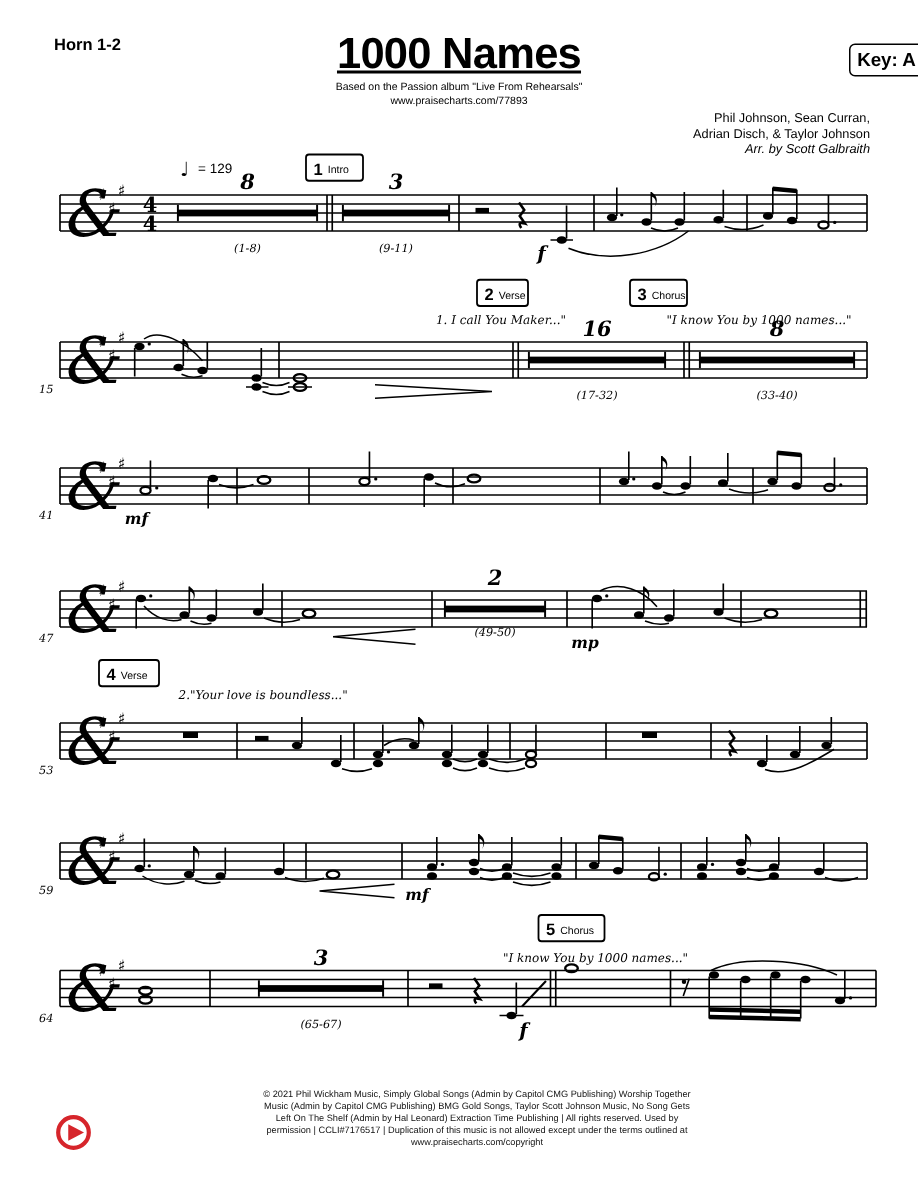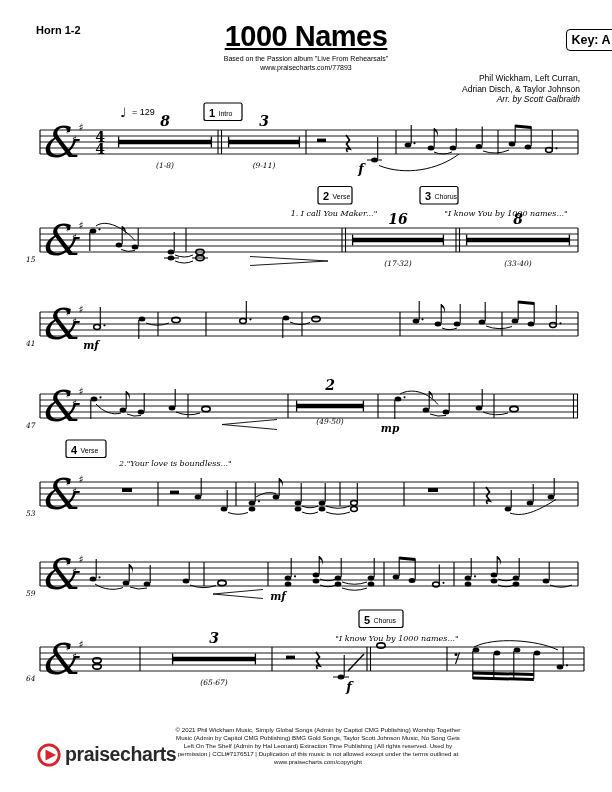--- a/index.html
+++ b/index.html
@@ -54,21 +54,21 @@
 <body>
 
 <div class="page">
 
   <div class="abs part">Horn 1-2</div>
   <div class="abs title">1000 Names</div>
   <div class="abs sub1">Based on the Passion album "Live From Rehearsals"</div>
   <div class="abs sub2">www.praisecharts.com/77893</div>
   <div class="abs keybox">Key: A</div>
   <div class="abs credits">
-    <div>Phil Wickham, Left Curran,</div>
+    <div>Phil Johnson, Sean Curran,</div>
     <div>Adrian Disch, &amp; Taylor Johnson</div>
     <div class="arr">Arr. by Scott Galbraith</div>
   </div>
 
   <svg class="abs" style="left:0;top:0" width="612" height="792" viewBox="0 0 612 792">
 
     <g>
       <text class="tempoglyph" x="120" y="117">♩</text>
       <text class="tempoval" x="132" y="115">= 129</text>
     </g>
@@ -594,21 +594,20 @@
       </g>
       <line class="bl" x1="584" y1="647" x2="584" y2="671"></line>
     </g>
 
     <g>
       <circle cx="49" cy="755" r="10.2" fill="#fff" stroke="#d6252b" stroke-width="2.8"></circle>
       <polygon points="45.5,749.5 45.5,760.5 56,755" fill="#d6252b"></polygon>
     </g>
   </svg>
 
-  <div class="abs brand">praisecharts</div>
   <div class="abs copyright">
     <div>© 2021 Phil Wickham Music, Simply Global Songs (Admin by Capitol CMG Publishing) Worship Together</div>
     <div>Music (Admin by Capitol CMG Publishing) BMG Gold Songs, Taylor Scott Johnson Music, No Song Gets</div>
     <div>Left On The Shelf (Admin by Hal Leonard) Extraction Time Publishing | All rights reserved. Used by</div>
     <div>permission | CCLI#7176517 | Duplication of this music is not allowed except under the terms outlined at</div>
     <div>www.praisecharts.com/copyright</div>
   </div>
 
 </div>
 

